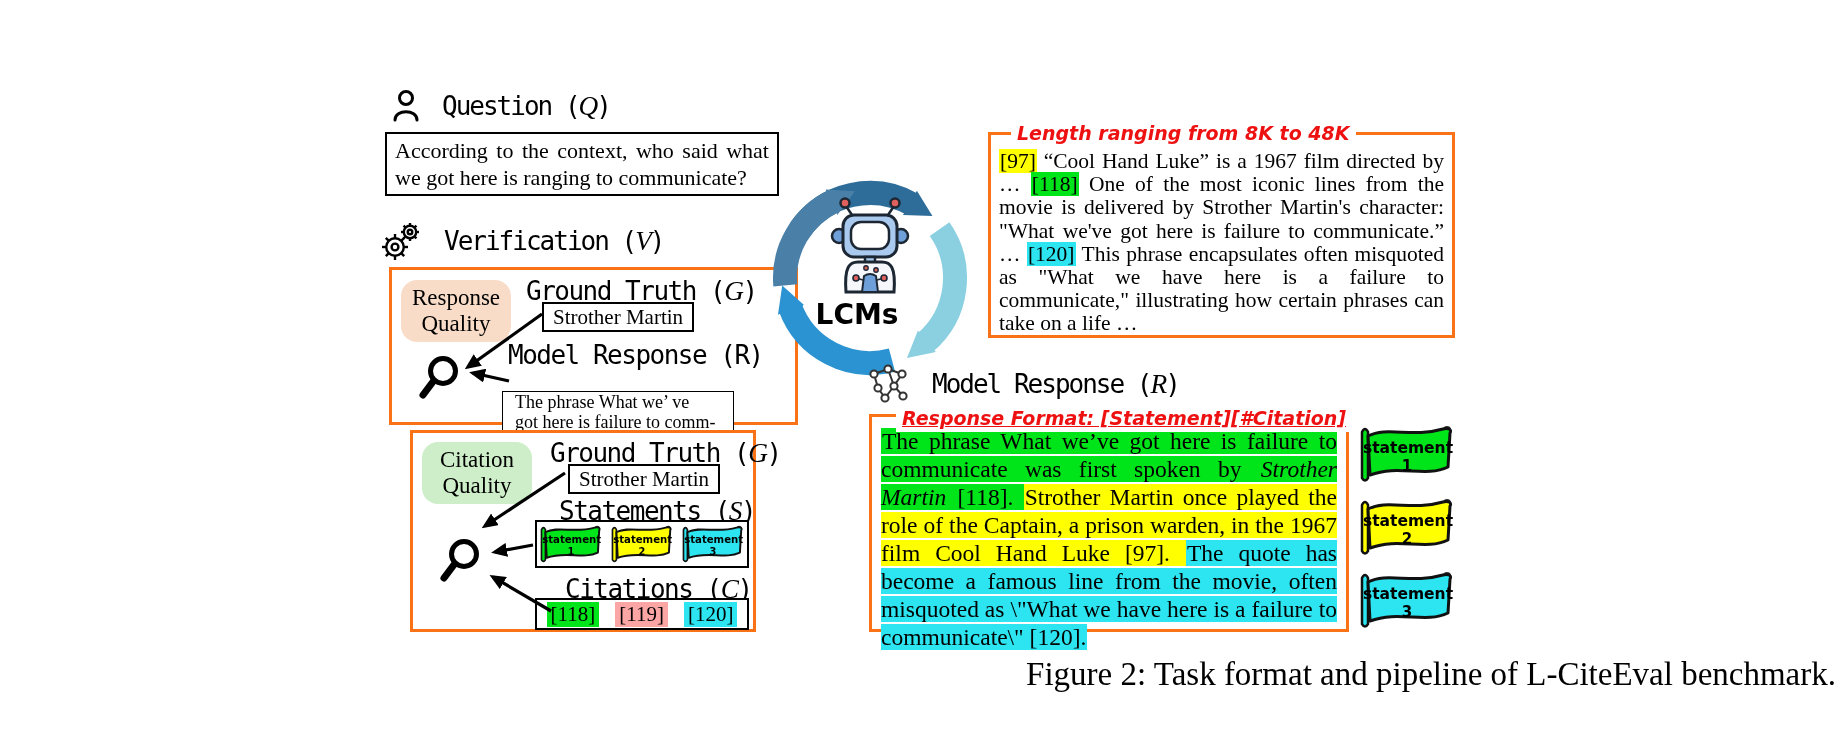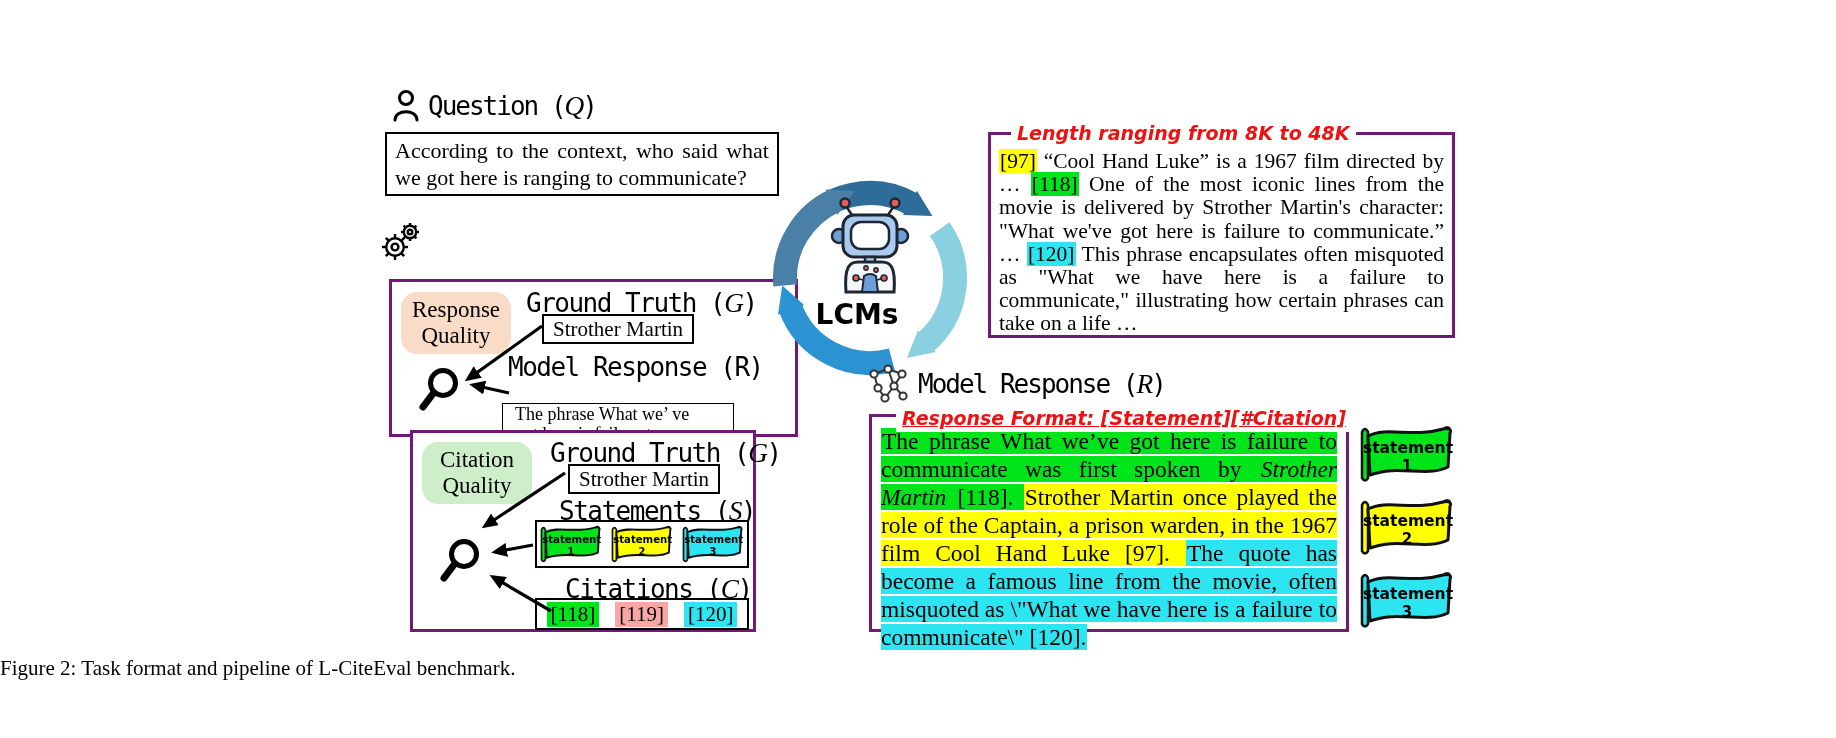--- a/index.html
+++ b/index.html
@@ -1,30 +1,30 @@
 <!DOCTYPE html>
 <html style="--c-yellow: #ffff00; --c-green: #00e41a; --c-cyan: #2ce5f0; --c-badge-pink: #f8dcc8; --c-badge-green: #cdeec9; --c-red-note: #ee1111; --c-arrow-top: #2e6d99; --c-arrow-right: #8ad0e0; --c-arrow-bottom: #2b93d1; --c-arrow-left: #4a80a8;"><head>
 <meta charset="utf-8">
 <style>
   html,body{margin:0;padding:0;background:#fff;}
   #canvas{position:relative;width:1836px;height:738px;background:#fff;
           font-family:"Liberation Serif",serif;color:#000;overflow:hidden;}
-  .hdr{position:absolute;display:flex;align-items:center;gap:8px;}
+  .hdr{position:absolute;display:flex;align-items:center;gap:22px;}
   .hdr-title{font-family:"DejaVu Sans Mono",monospace;font-size:26px;letter-spacing:-2px;white-space:nowrap;}
   .sub-title{position:absolute;font-family:"DejaVu Sans Mono",monospace;font-size:26px;letter-spacing:-1.5px;white-space:nowrap;}
   .mvar{font-family:"Liberation Serif",serif;font-style:italic;font-size:1.05em;}
-  .panel{position:absolute;border:3px solid #701a75;background:#fff;box-sizing:border-box;}
+  .panel{position:absolute;border:3px solid #f97316;background:#fff;box-sizing:border-box;}
   .thinbox{position:absolute;border:2px solid #000;background:#fff;box-sizing:border-box;}
   .badge{position:absolute;text-align:center;font-size:23px;line-height:26px;border-radius:16px;padding:5px 2px;}
   .note{position:absolute;top:-13px;background:#fff;padding:0 6px;color:var(--c-red-note,#e11);
         font-family:"DejaVu Sans",sans-serif;font-style:italic;font-weight:bold;font-size:19px;white-space:nowrap;}
   .flowtext{text-align:justify;}
   .hl{padding:0 1px;}
   .chip{padding:0 4px;font-size:21px;}
-  .caption{position:absolute;left:0;top:656px;width:100%;text-align:left;font-size:21px;}
+  .caption{position:absolute;left:0;top:656px;width:100%;text-align:right;font-size:33px;}
   .box-arrows{position:absolute;left:0;top:0;width:100%;height:100%;pointer-events:none;}
   .qbox-text{font-size:22px;line-height:27px;}
   .ctx-text{font-size:21.5px;line-height:23.2px;}
   .resp-text{font-size:23.5px;line-height:28px;}
   .mini-resp{font-size:18px;line-height:19.5px;}
   .lcms{font-family:"DejaVu Sans",sans-serif;font-weight:bold;font-size:28px;}
   .flagcol{position:absolute;display:flex;flex-direction:column;gap:9px;}
   .flexrow{display:flex;align-items:center;justify-content:center;}
 </style>
 </head>
@@ -75,23 +75,24 @@
         <g>
           <line x1="15" y1="14" x2="15" y2="40"></line>
             <line x1="2" y1="27" x2="28" y2="27"></line>
           <line x1="5.8" y1="17.8" x2="24.2" y2="36.2"></line>
             <line x1="24.2" y1="17.8" x2="5.8" y2="36.2"></line>
           <circle cx="15" cy="27" r="8.8" fill="#fff"></circle>
             <circle cx="15" cy="27" r="3.4" fill="#fff"></circle>
         </g>
       </g>
     </svg>
-  </div>
-
-  <div class="panel" style="left:389px;top:279px;width:409px;height:158px;">
+    <span class="hdr-title">Verification (<i class="mvar">V</i>)</span>
+  </div>
+
+  <div class="panel" style="left:389px;top:267px;width:409px;height:158px;">
     <div class="badge" style="left:9px;top:10px;width:106px;background:var(--c-badge-pink);">Response Quality</div>
     <div class="sub-title" style="left:134px;top:6px;">Ground Truth (<i class="mvar">G</i>)</div>
     <div class="thinbox" style="left:150px;top:32px;padding:0 9px;font-size:21px;line-height:26px;">Strother Martin</div>
     <div class="sub-title" style="left:116px;top:70px;">Model Response (R)</div>
     <div class="thinbox mini-resp" style="left:110px;top:93px;width:232px;border-width:1.5px;padding:1px 12px;margin-top:28px;">The phrase What we’ ve<br>got here is failure to comm-<br>unicate was first spoken…</div>
     <svg width="46" height="46" viewBox="0 0 46 46" style="position:absolute;left:24px;top:84px;">
       <circle cx="27" cy="17" r="12.5" fill="none" stroke="#000" stroke-width="5"></circle>
       <line x1="17.5" y1="27" x2="7" y2="41" stroke="#000" stroke-width="7" stroke-linecap="round"></line>
     </svg>
     <svg class="box-arrows">

